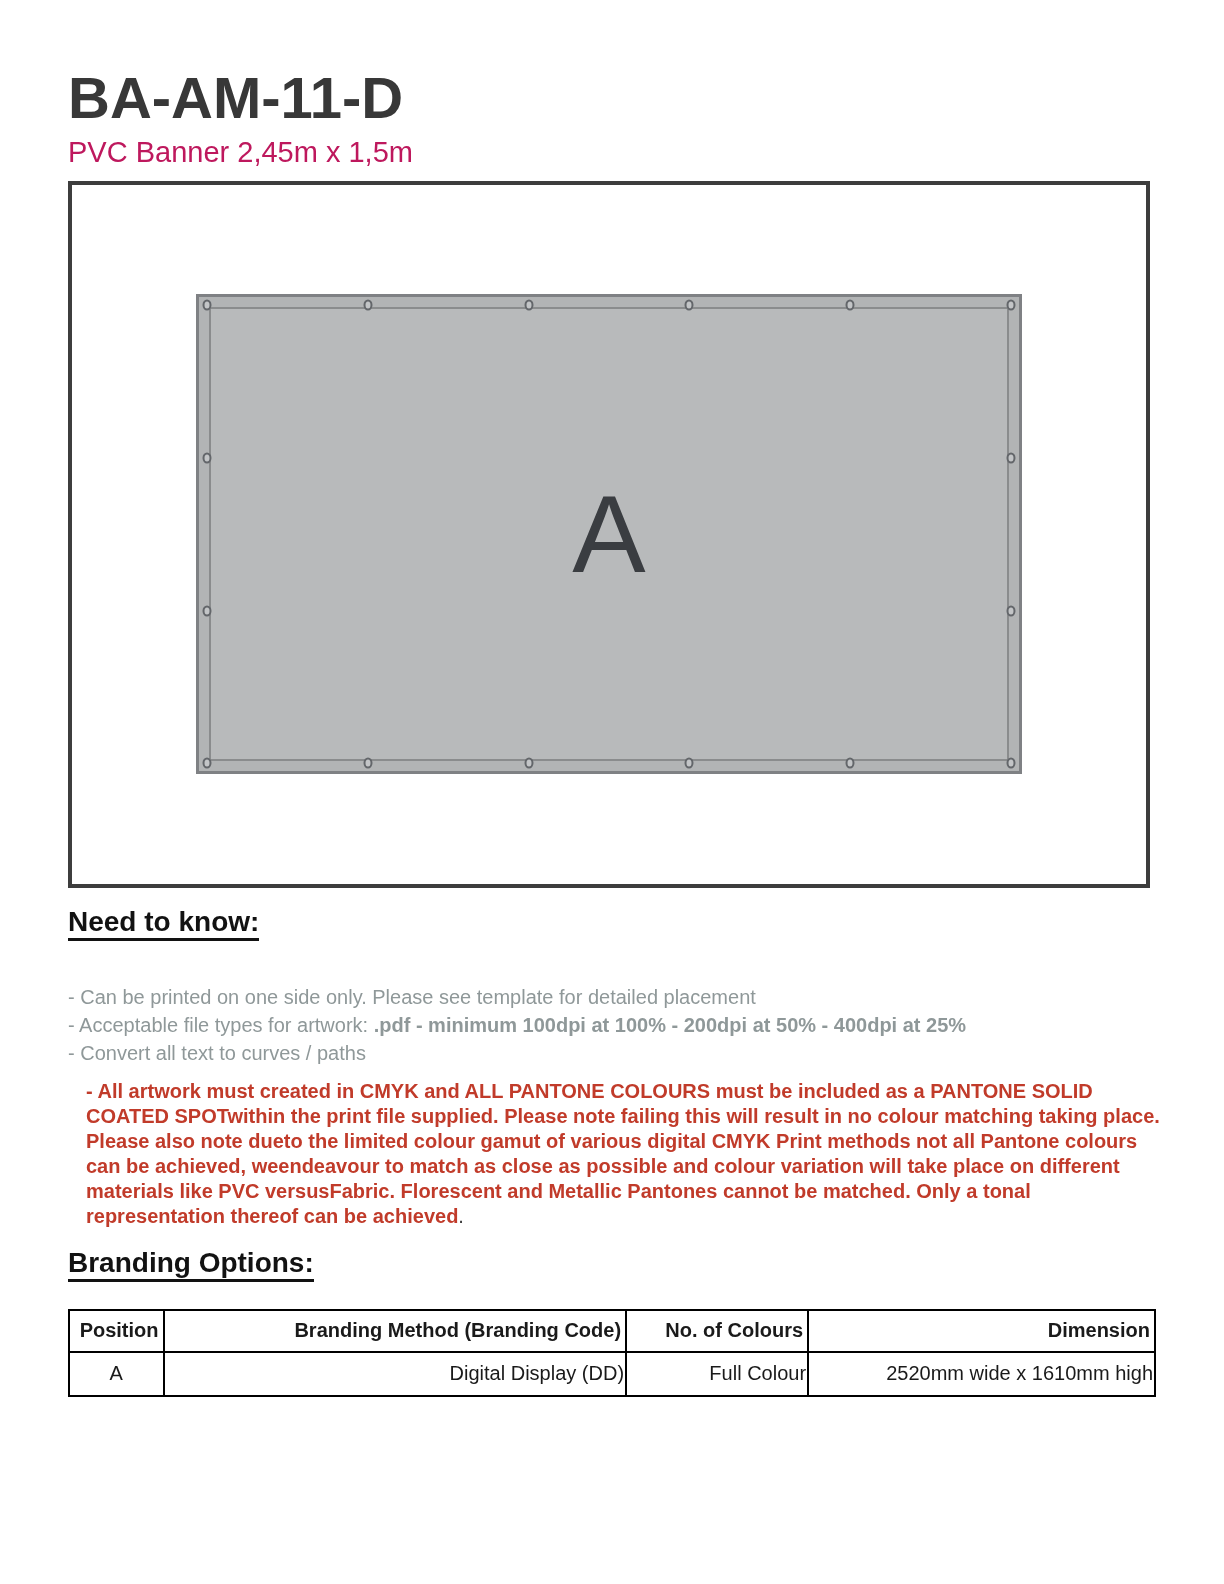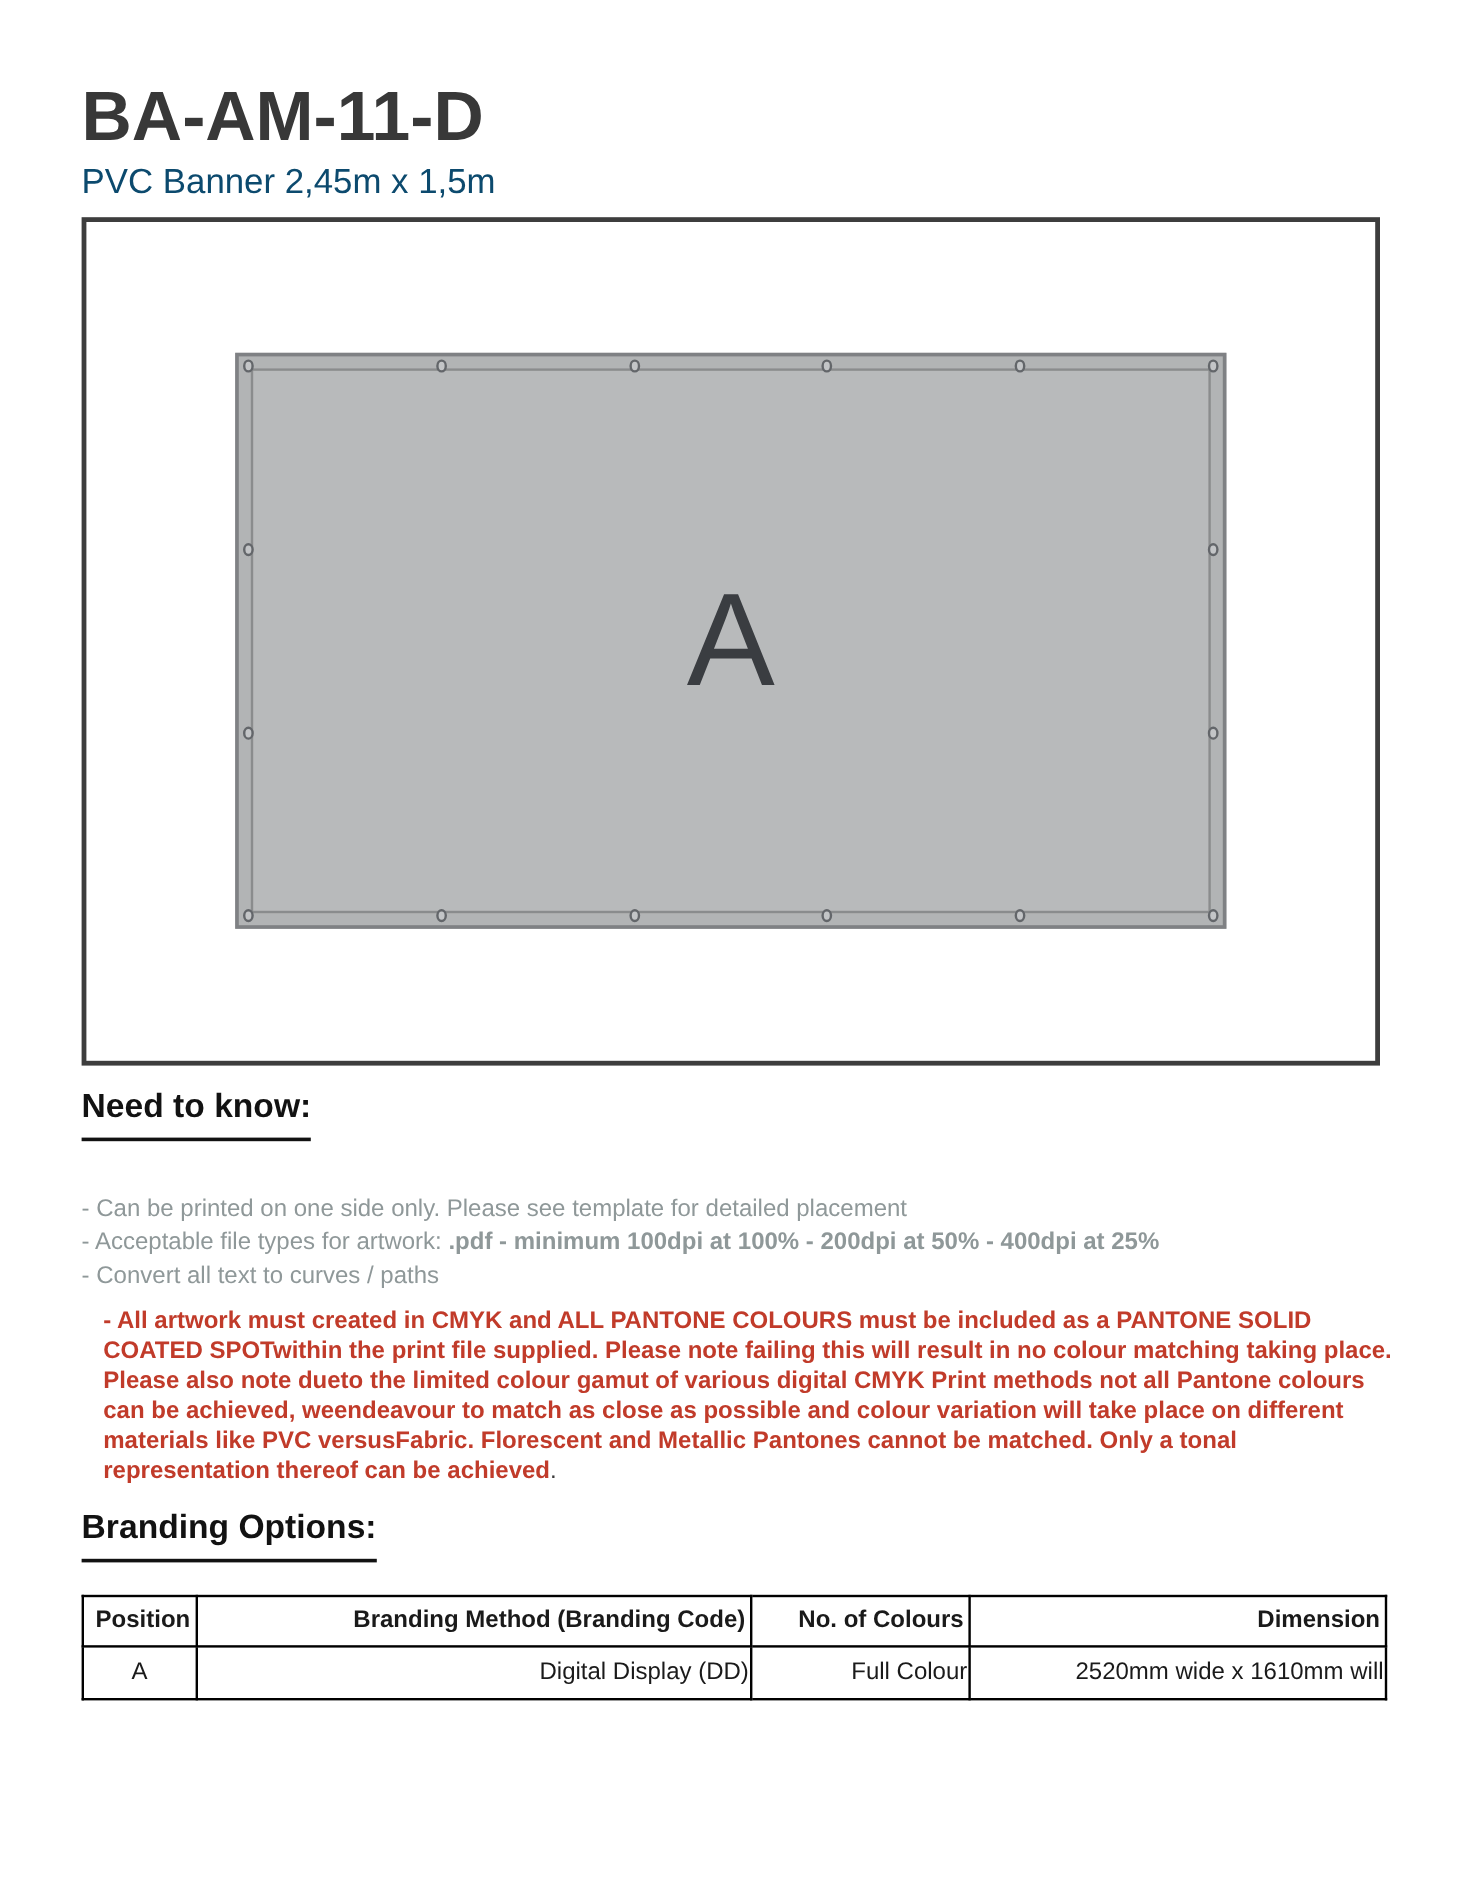--- a/index.html
+++ b/index.html
@@ -12,21 +12,21 @@
   .page { position: relative; width: 1224px; height: 1235px; }
   .content { position: absolute; left: 68px; top: 0; width: 1082px; }
 
   h1.title {
     margin: 0; padding-top: 68px;
     font-size: 58px; line-height: 1.05; font-weight: bold;
     color: #383838; letter-spacing: 0px;
   }
   .subtitle {
     margin-top: 7px;
-    font-size: 29px; color: #0c4a6e; font-weight: normal;
+    font-size: 29px; color: #be185d; font-weight: normal;
   }
 
   .diagram-box {
     margin-top: 12px;
     width: 1074px; height: 699px;
     border: 4px solid #3d3d3d;
     display: flex; align-items: center; justify-content: center;
     background: #ffffff;
   }
   .banner {
@@ -56,21 +56,21 @@
     box-sizing: border-box;
   }
 
   h2.section-heading {
     margin: 0; margin-top: 18px;
     font-size: 28px; font-weight: bold; color: #121212;
   }
   h2.section-heading .underlined {
     display: inline-block;
     border-bottom: 3px solid #121212;
-    padding-bottom: 10px;
+    padding-bottom: 0;
   }
 
   .notes {
     margin-top: 42px;
     font-size: 20px; line-height: 28px;
     color: #8f9899;
   }
   .notes .bold { font-weight: bold; }
 
   .warning {
@@ -170,19 +170,19 @@
           <th>Branding Method (Branding Code)</th>
           <th>No. of Colours</th>
           <th>Dimension</th>
         </tr>
       </thead>
       <tbody>
         <tr>
           <td class="center">A</td>
           <td class="left">Digital Display (DD)</td>
           <td class="left">Full Colour</td>
-          <td class="left">2520mm wide x 1610mm will</td>
+          <td class="left">2520mm wide x 1610mm high</td>
         </tr>
       </tbody>
     </table>
 
   </div>
 </div>
 
 </body></html>

